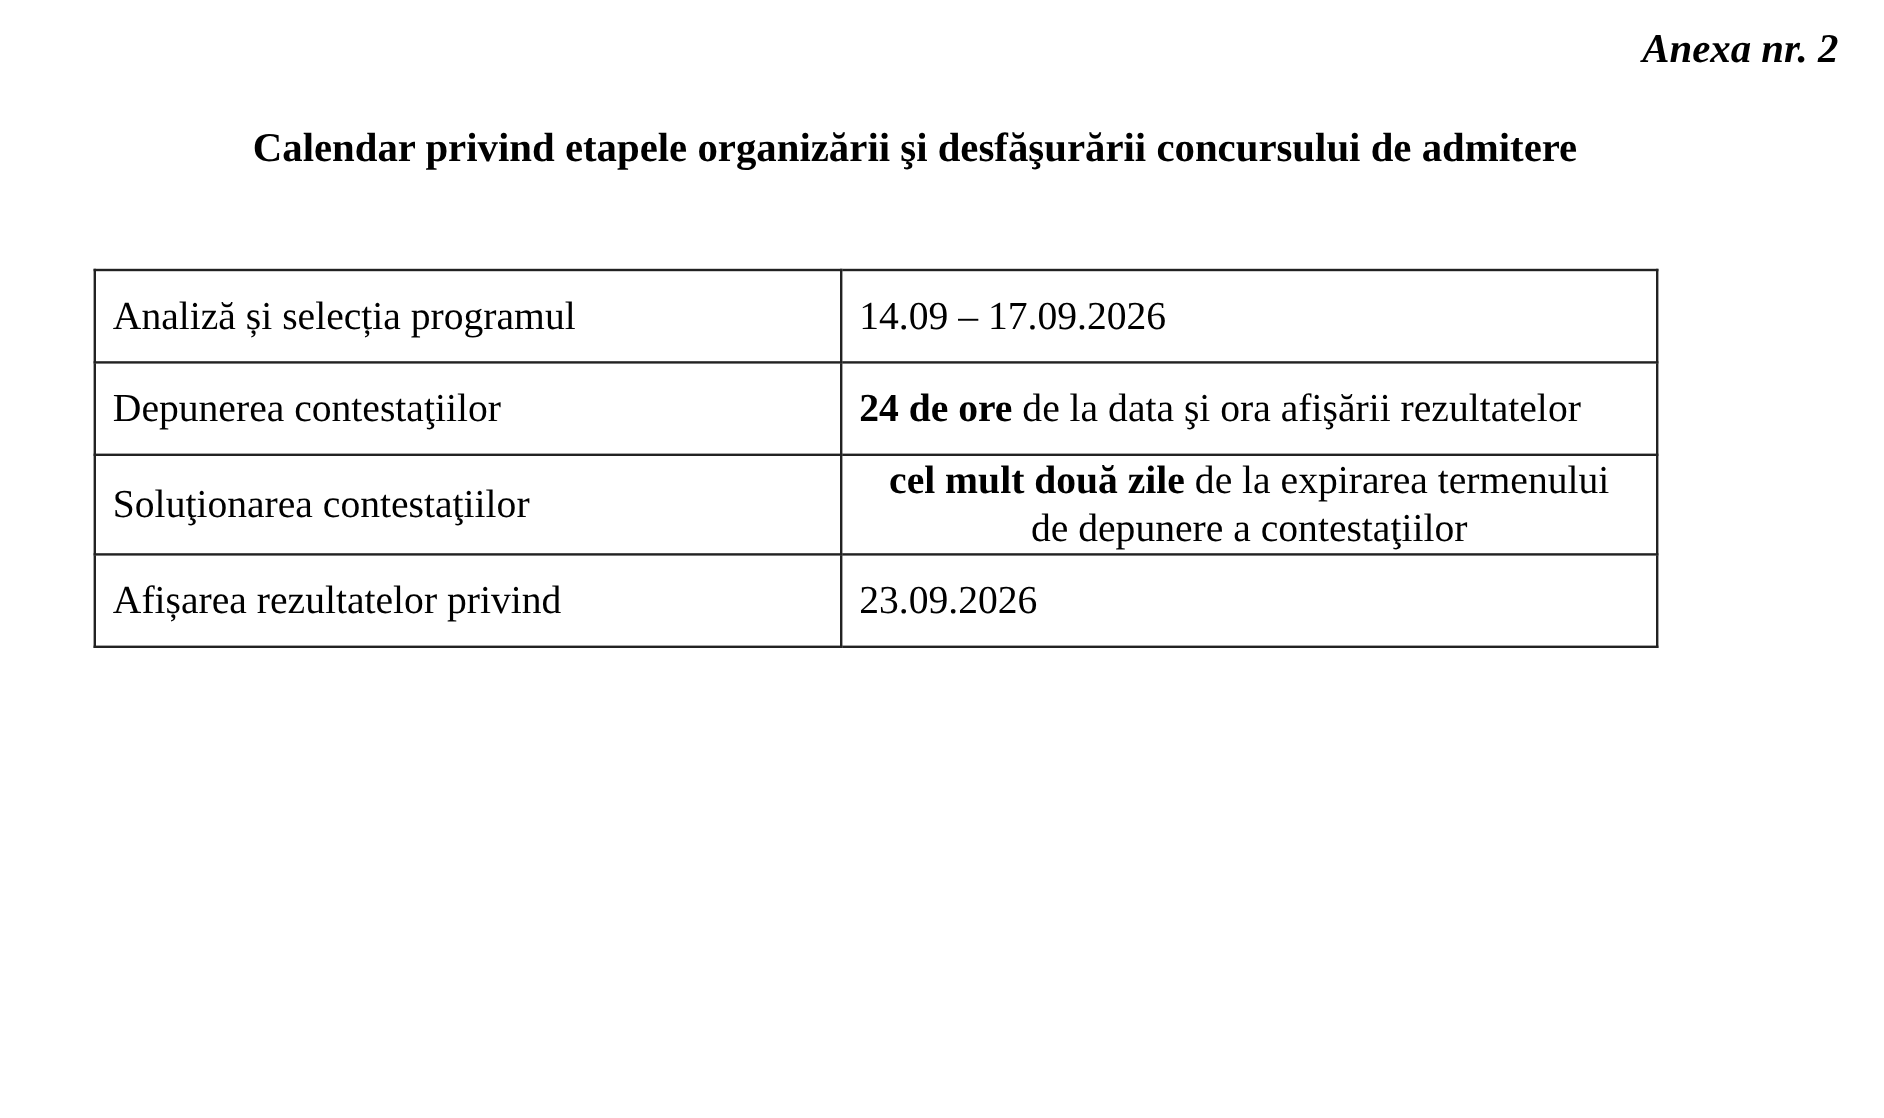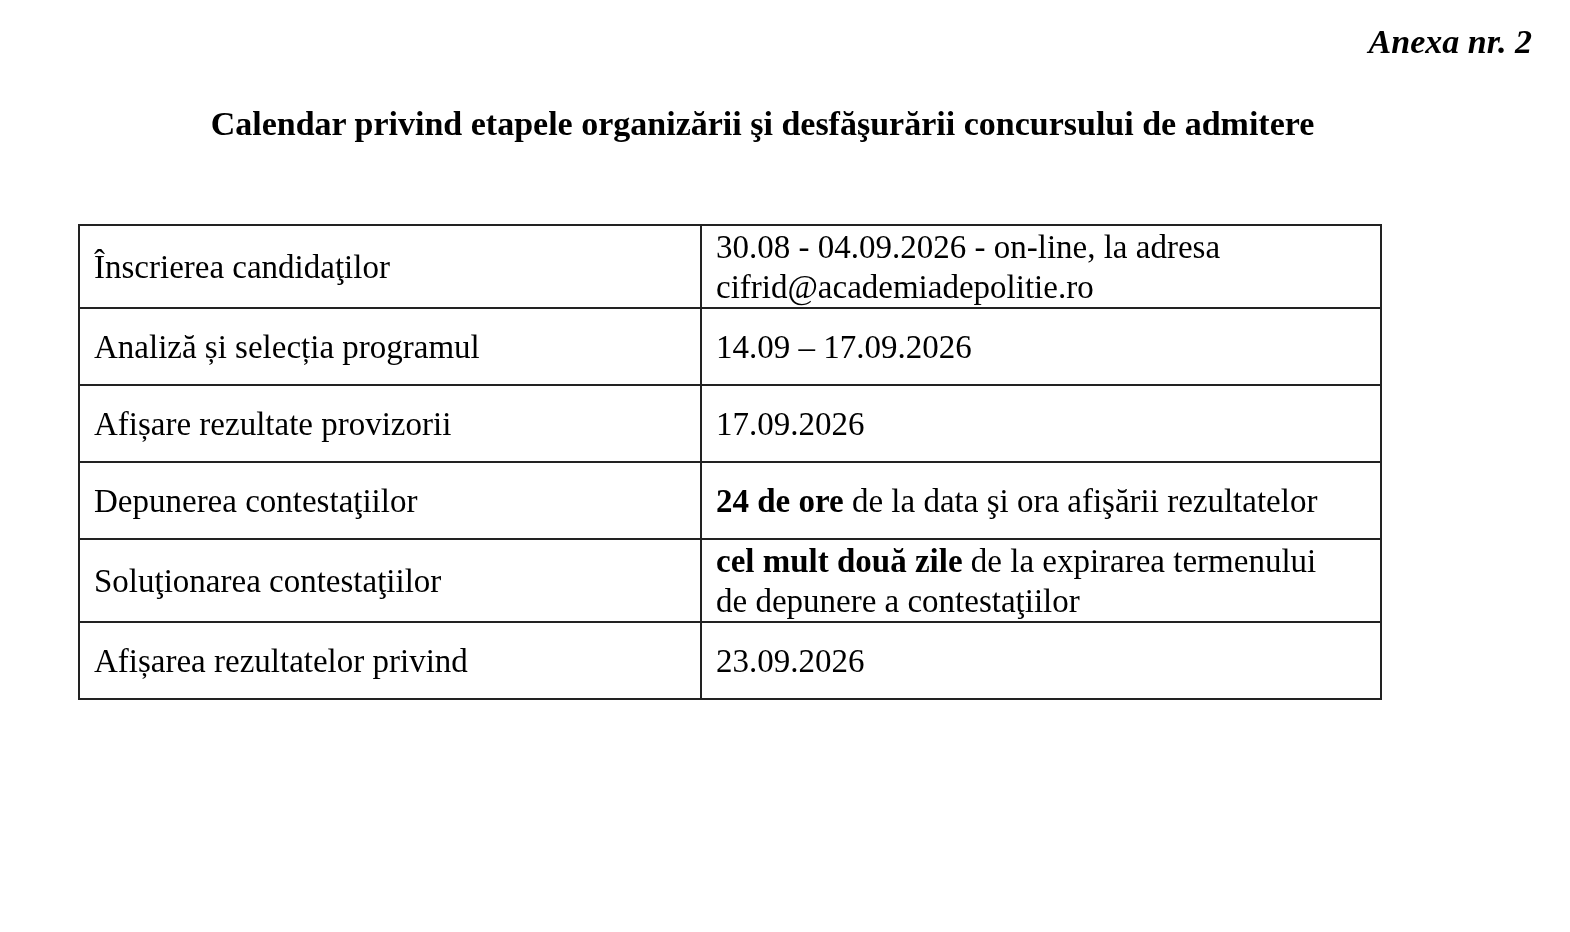--- a/index.html
+++ b/index.html
@@ -48,48 +48,37 @@
     table.calendar td {
       border: 2px solid #222222;
       vertical-align: middle;
       padding: 0 14px;
     }
     table.calendar td.stage {
       width: 592px;
     }
     table.calendar tr { height: 77px; }
     table.calendar tr.tall { height: 83px; }
-    td.center { text-align: left; }
+    td.center { text-align: center; }
     b { font-weight: bold; }
   </style>
 </head>
 <body>
 
 <div class="annex">Anexa nr. 2</div>
 
 <div class="title">
   <div>Calendar privind etapele organizării şi desfăşurării concursului de admitere</div>
 </div>
 
 <table class="calendar">
   <tbody>
-    <tr class="tall">
-      <td class="stage">Înscrierea candidaţilor</td>
-      <td>
-        <div>30.08 - 04.09.2026 - on-line, la adresa</div>
-        <div>cifrid@academiadepolitie.ro</div>
-      </td>
-    </tr>
     <tr>
       <td class="stage">Analiză și selecția programul</td>
       <td>14.09 – 17.09.2026</td>
-    </tr>
-    <tr>
-      <td class="stage">Afișare rezultate provizorii</td>
-      <td>17.09.2026</td>
     </tr>
     <tr>
       <td class="stage">Depunerea contestaţiilor</td>
       <td><b>24 de ore</b><span> de la data şi ora afişării rezultatelor</span></td>
     </tr>
     <tr class="tall">
       <td class="stage">Soluţionarea contestaţiilor</td>
       <td class="center">
         <div><b>cel mult două zile</b><span> de la expirarea termenului</span></div>
         <div>de depunere a contestaţiilor</div>

